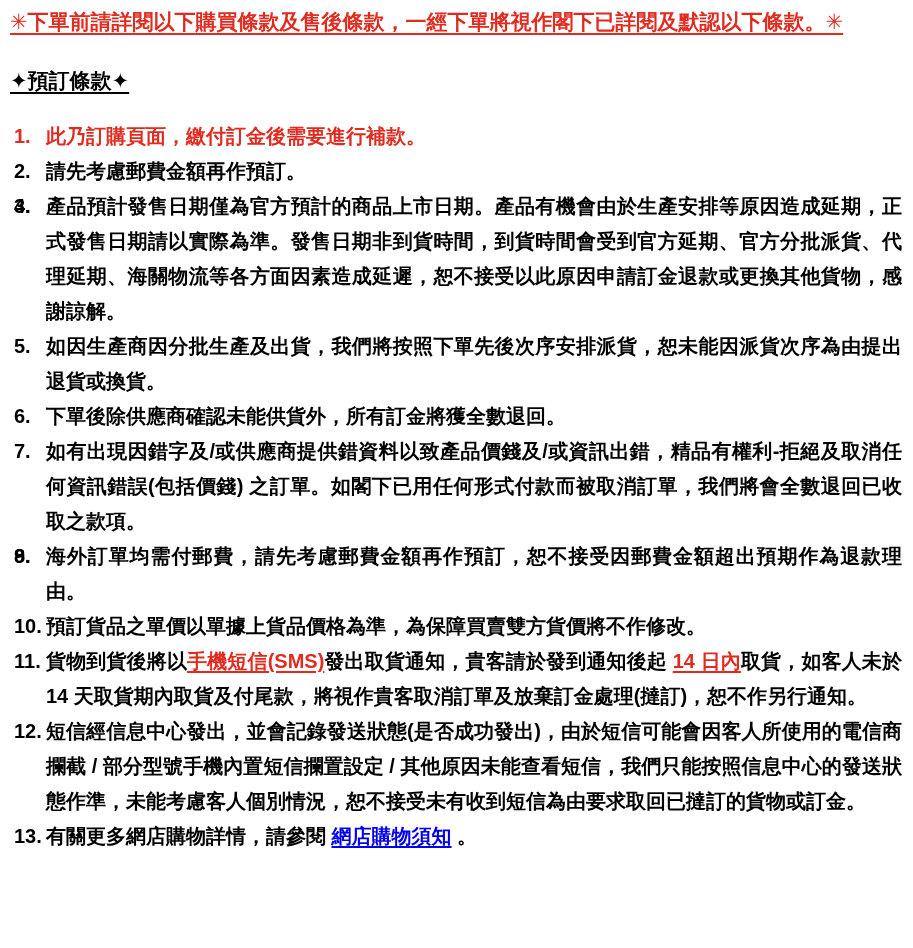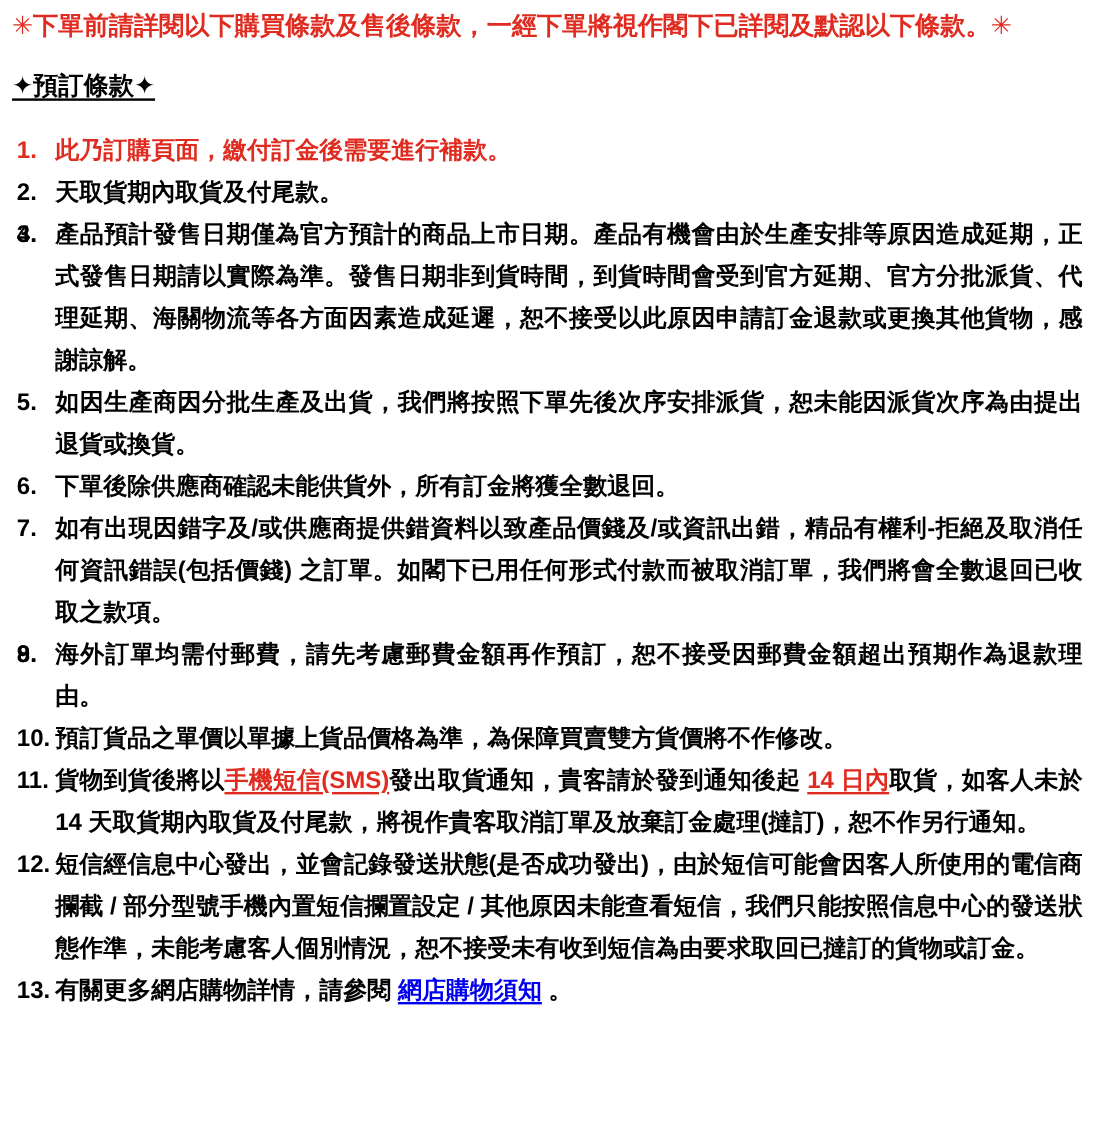--- a/index.html
+++ b/index.html
@@ -18,25 +18,26 @@
     font-weight: 700;
     color: var(--text);
     font-size: 20px;
   }
   .notice {
     font-size: 21px;
     line-height: 28px;
     color: var(--red);
   }
   .notice .notice-text {
+    text-decoration: underline;
     text-decoration-thickness: 2px;
     text-underline-offset: 4px;
     margin-top: 28px;
   }
-  .title-row { margin-top: 21px; }
+  .title-row { margin-top: 31px; }
   .title {
     display: inline-block;
     font-size: 21px;
     color: var(--text);
     text-decoration: underline;
     text-decoration-thickness: 2px;
     text-underline-offset: 4px;
   }
   .terms { margin-top: 24px; }
   .term {
@@ -73,21 +74,21 @@
   <div class="notice">
     <span class="notice-text">✳下單前請詳閱以下購買條款及售後條款，一經下單將視作閣下已詳閱及默認以下條款。✳</span>
   </div>
 
   <div class="title-row">
     <span class="title">✦預訂條款✦</span>
   </div>
 
   <div class="terms">
       <div class="term red"><span class="num">1.</span><span class="body"><span>此乃訂購頁面，繳付訂金後需要進行補款。</span></span></div>
-      <div class="term"><span class="num">2.</span><span class="body"><span>天取貨期內取貨及付尾款。</span></span></div>
+      <div class="term"><span class="num">2.</span><span class="body"><span>請先考慮郵費金額再作預訂。</span></span></div>
       <div class="term"><span class="num">3.</span></div>
       <div class="term"><span class="num">4.</span><span class="body"><span>產品預計發售日期僅為官方預計的商品上市日期。產品有機會由於生產安排等原因造成延期，正式發售日期請以實際為準。發售日期非到貨時間，到貨時間會受到官方延期、官方分批派貨、代理延期、海關物流等各方面因素造成延遲，恕不接受以此原因申請訂金退款或更換其他貨物，感謝諒解。</span></span></div>
       <div class="term"><span class="num">5.</span><span class="body"><span>如因生產商因分批生產及出貨，我們將按照下單先後次序安排派貨，恕未能因派貨次序為由提出退貨或換貨。</span></span></div>
       <div class="term"><span class="num">6.</span><span class="body"><span>下單後除供應商確認未能供貨外，所有訂金將獲全數退回。</span></span></div>
       <div class="term"><span class="num">7.</span><span class="body"><span>如有出現因錯字及/或供應商提供錯資料以致產品價錢及/或資訊出錯，精品有權利-拒絕及取消任何資訊錯誤(包括價錢) 之訂單。如閣下已用任何形式付款而被取消訂單，我們將會全數退回已收取之款項。</span></span></div>
       <div class="term"><span class="num">8.</span></div>
       <div class="term"><span class="num">9.</span><span class="body"><span>海外訂單均需付郵費，請先考慮郵費金額再作預訂，恕不接受因郵費金額超出預期作為退款理由。</span></span></div>
       <div class="term"><span class="num">10.</span><span class="body"><span>預訂貨品之單價以單據上貨品價格為準，為保障買賣雙方貨價將不作修改。</span></span></div>
       <div class="term"><span class="num">11.</span><span class="body"><span>貨物到貨後將以</span><span class="hl">手機短信(SMS)</span><span>發出取貨通知，貴客請於發到通知後起 </span><span class="hl">14 日內</span><span>取貨，如客人未於 14 天取貨期內取貨及付尾款，將視作貴客取消訂單及放棄訂金處理(撻訂)，恕不作另行通知。</span></span></div>
       <div class="term"><span class="num">12.</span><span class="body"><span>短信經信息中心發出，並會記錄發送狀態(是否成功發出)，由於短信可能會因客人所使用的電信商攔截 / 部分型號手機內置短信攔置設定 / 其他原因未能查看短信，我們只能按照信息中心的發送狀態作準，未能考慮客人個別情況，恕不接受未有收到短信為由要求取回已撻訂的貨物或訂金。</span></span></div>

